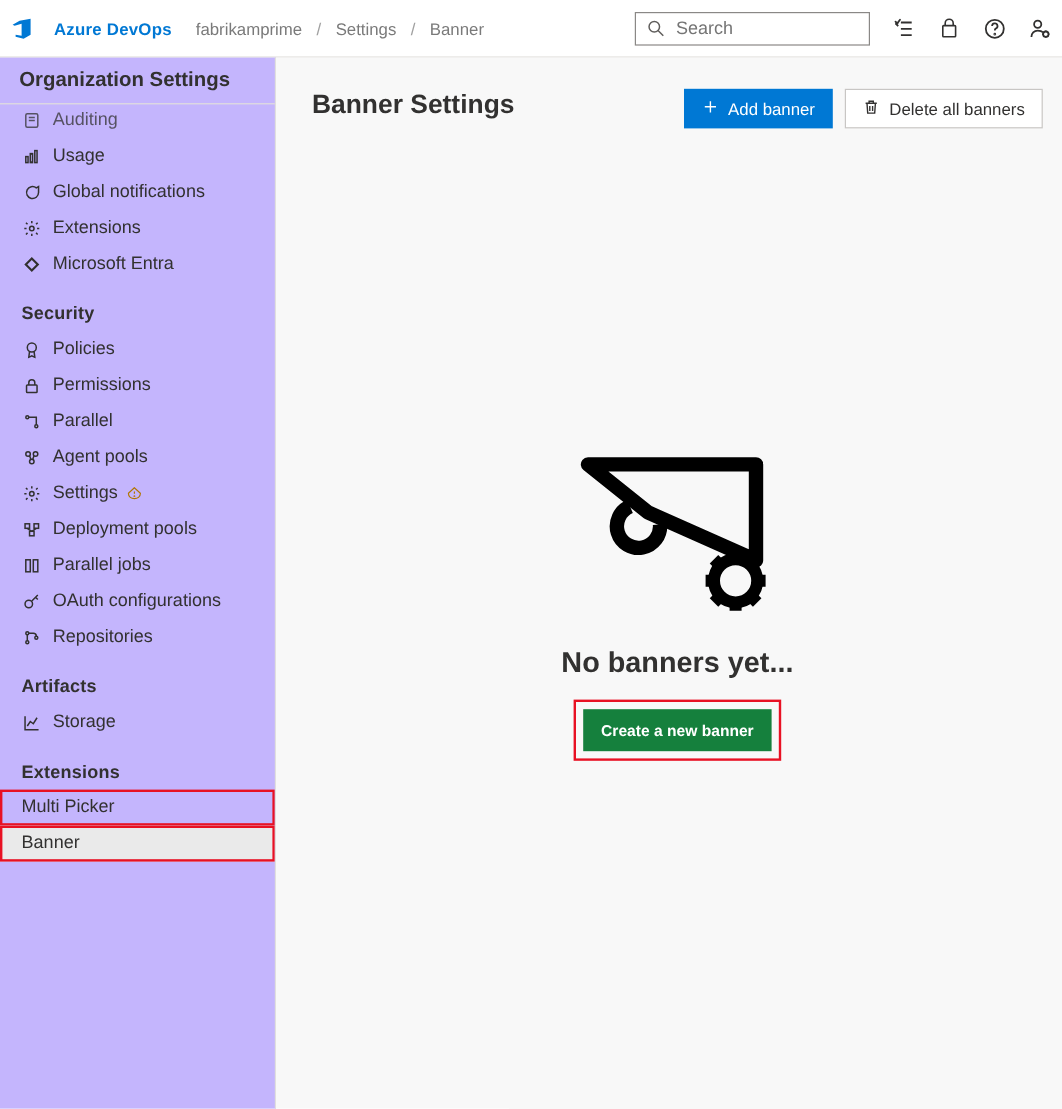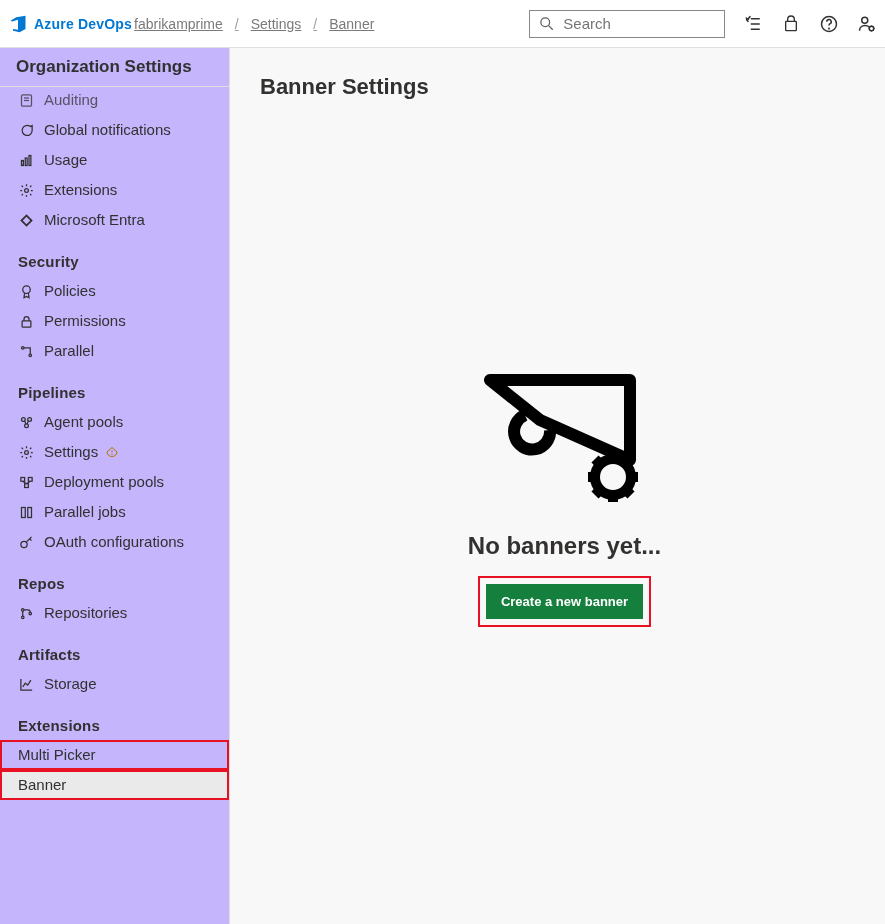--- a/index.html
+++ b/index.html
@@ -1,24 +1,24 @@
 <!DOCTYPE html>
 <html><head>
 <meta charset="utf-8">
 <style>
   * { box-sizing: border-box; }
   html, body { margin:0; padding:0; font-family: "Segoe UI", Arial, sans-serif; font-size:14px; color:#323130; }
   body { width:885px; height:924px; overflow:hidden; background:#fff; }
 
   
   .topbar { display:flex; align-items:center; height:48px; padding:0 8px; border-bottom:1px solid #e1dfdd; background:#fff; }
-  .logo { display:flex; align-items:center; gap:6px; margin-right:2px; }
+  .logo { display:flex; align-items:center; gap:17px; margin-right:20px; }
   .logo-text { color:#0078d4; font-weight:600; letter-spacing:0.2px; cursor:pointer; }
   .breadcrumb { display:flex; align-items:center; gap:10px; color:#7a7a7a; }
-  .breadcrumb span { color:#7a7a7a;text-decoration:underline; }
+  .breadcrumb span { color:#7a7a7a; }
   .breadcrumb .sep { color:#a0a0a0; padding:0 2px; }
   .bc-link { cursor:pointer; }
 
   .topbar-right { margin-left:auto; display:flex; align-items:center; gap:18px; }
   .search-wrap { display:flex; align-items:flex-start; border:1px solid #8a8886; padding:3px 8px; width:196px; background:#fff; }
   .search-wrap input { border:none; outline:none; font-size:15px; color:#605e5c; background:transparent; width:100%; }
 
   .top-icon { display:inline-flex; align-items:center; justify-content:center; width:20px; height:20px; cursor:pointer; color:#323130; }
 
   .page { display:flex; height:876px; }
@@ -139,40 +139,40 @@
                 <line x1="8" y1="8" x2="16" y2="8"></line>
                 <line x1="8" y1="12" x2="16" y2="12"></line>
               </svg>
           </span>
           <span>Auditing</span>
         </div>
 
         <div class="nav-item">
           <span class="ico">
             <svg width="15" height="15" viewBox="0 0 24 24" stroke="#323130" stroke-width="2" fill="none">
-                <path d="M21 12a8 8 0 1 1-3-6.3L21 4v8z"></path>
-              </svg>
-          </span>
-          <span>Global notifications</span>
-        </div>
-
-        <div class="nav-item">
-          <span class="ico">
-            <svg width="15" height="15" viewBox="0 0 24 24" stroke="#323130" stroke-width="2" fill="none">
                 <rect x="4" y="12" width="3" height="8"></rect>
                 <rect x="10" y="8" width="3" height="12"></rect>
                 <rect x="16" y="4" width="3" height="16"></rect>
               </svg>
           </span>
           <span>Usage</span>
         </div>
 
         <div class="nav-item">
           <span class="ico">
             <svg width="15" height="15" viewBox="0 0 24 24" stroke="#323130" stroke-width="2" fill="none">
+                <path d="M21 12a8 8 0 1 1-3-6.3L21 4v8z"></path>
+              </svg>
+          </span>
+          <span>Global notifications</span>
+        </div>
+
+        <div class="nav-item">
+          <span class="ico">
+            <svg width="15" height="15" viewBox="0 0 24 24" stroke="#323130" stroke-width="2" fill="none">
                 <circle cx="12" cy="12" r="3"></circle>
                 <path d="M12 2v3M12 19v3M4.2 4.2l2.1 2.1M17.7 17.7l2.1 2.1M2 12h3M19 12h3M4.2 19.8l2.1-2.1M17.7 6.3l2.1-2.1"></path>
               </svg>
           </span>
           <span>Extensions</span>
         </div>
 
         <div class="nav-item">
           <span class="ico">
             <svg width="15" height="15" viewBox="0 0 24 24" fill="#323130">
@@ -206,21 +206,20 @@
           <span class="ico">
             <svg width="15" height="15" viewBox="0 0 24 24" stroke="#323130" stroke-width="2" fill="none">
                 <circle cx="6" cy="6" r="2"></circle>
                 <circle cx="18" cy="18" r="2"></circle>
                 <path d="M8 6h10v10"></path>
               </svg>
           </span>
           <span>Parallel</span>
         </div>
 
-        <div class="nav-group-title">Pipelines</div>
         <div class="nav-item">
           <span class="ico">
             <svg width="15" height="15" viewBox="0 0 24 24" stroke="#323130" stroke-width="2" fill="none">
                 <circle cx="7" cy="7" r="3"></circle>
                 <circle cx="17" cy="7" r="3"></circle>
                 <circle cx="12" cy="17" r="3"></circle>
                 <path d="M9 9l2 6M15 9l-2 6"></path>
               </svg>
           </span>
           <span>Agent pools</span>
@@ -265,21 +264,20 @@
         <div class="nav-item">
           <span class="ico">
             <svg width="15" height="15" viewBox="0 0 24 24" stroke="#323130" stroke-width="2" fill="none">
                 <circle cx="8" cy="15" r="5"></circle>
                 <path d="M12 11 L20 3 M17 6 l3 3"></path>
               </svg>
           </span>
           <span>OAuth configurations</span>
         </div>
 
-        <div class="nav-group-title">Repos</div>
         <div class="nav-item">
           <span class="ico">
             <svg width="15" height="15" viewBox="0 0 24 24" stroke="#323130" stroke-width="2" fill="none">
                 <circle cx="6" cy="6" r="2"></circle>
                 <circle cx="6" cy="18" r="2"></circle>
                 <circle cx="18" cy="12" r="2"></circle>
                 <path d="M6 8v8M8 6h6a4 4 0 0 1 4 4"></path>
               </svg>
           </span>
           <span>Repositories</span>
@@ -304,20 +302,39 @@
           <span>Banner</span>
         </div>
 
       </div>
     </div>
   </aside>
 
   <main class="main">
     <div class="main-header">
       <h1 class="page-title">Banner Settings</h1>
+      <div class="main-actions">
+        <button class="btn btn-primary">
+          <span>
+            <svg width="14" height="14" viewBox="0 0 24 24" stroke="#fff" stroke-width="2">
+                <line x1="12" y1="4" x2="12" y2="20"></line>
+                <line x1="4" y1="12" x2="20" y2="12"></line>
+              </svg>
+          </span>
+          <span>Add banner</span>
+        </button>
+        <button class="btn btn-secondary">
+          <span>
+            <svg width="14" height="14" viewBox="0 0 24 24" stroke="#323130" stroke-width="2" fill="none">
+                <path d="M4 7h16M9 7V4h6v3M6 7l1 14h10l1-14M10 11v7M14 11v7"></path>
+              </svg>
+          </span>
+          <span>Delete all banners</span>
+        </button>
+      </div>
     </div>
 
     <div class="empty-state">
       <svg class="megaphone" width="190" height="160" viewBox="0 0 190 160">
         <g stroke="#000" stroke-width="12" fill="none" stroke-linejoin="round">
           <path d="M20 20 L160 20 L160 100 L70 60 Z"></path>
           <path d="M55 55 a18 18 0 1 0 25 15"></path>
         </g>
         <g transform="translate(118,92)">
           <circle cx="25" cy="25" r="18" fill="none" stroke="#000" stroke-width="10"></circle>

